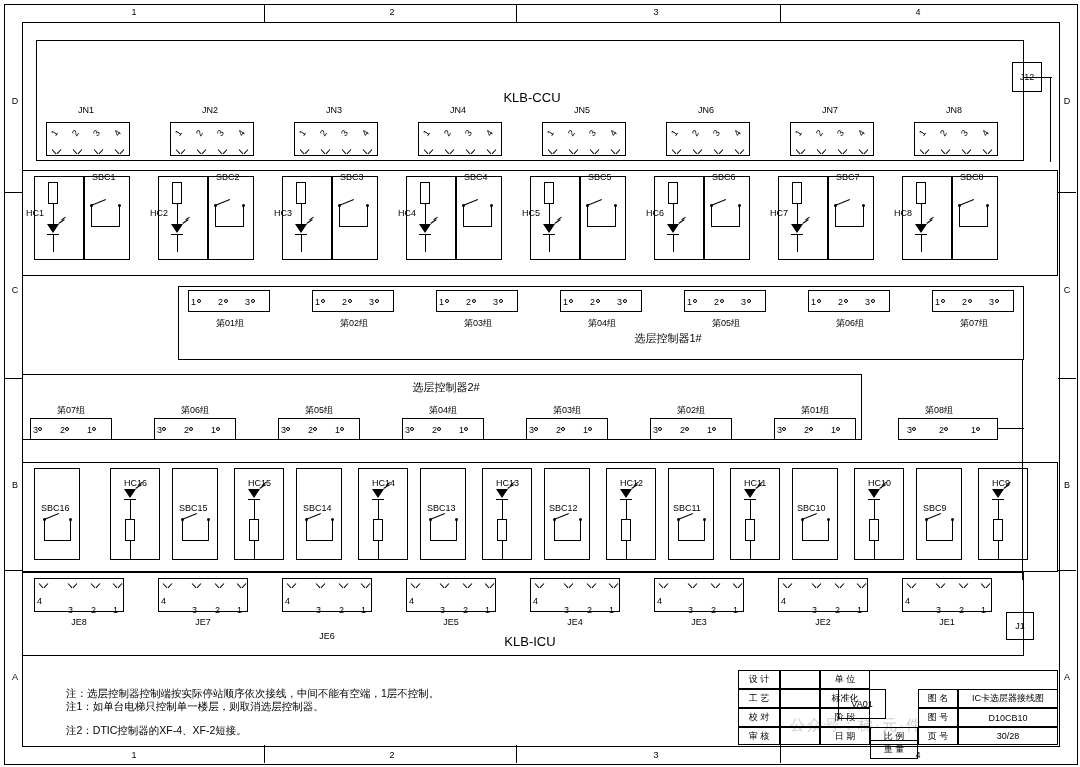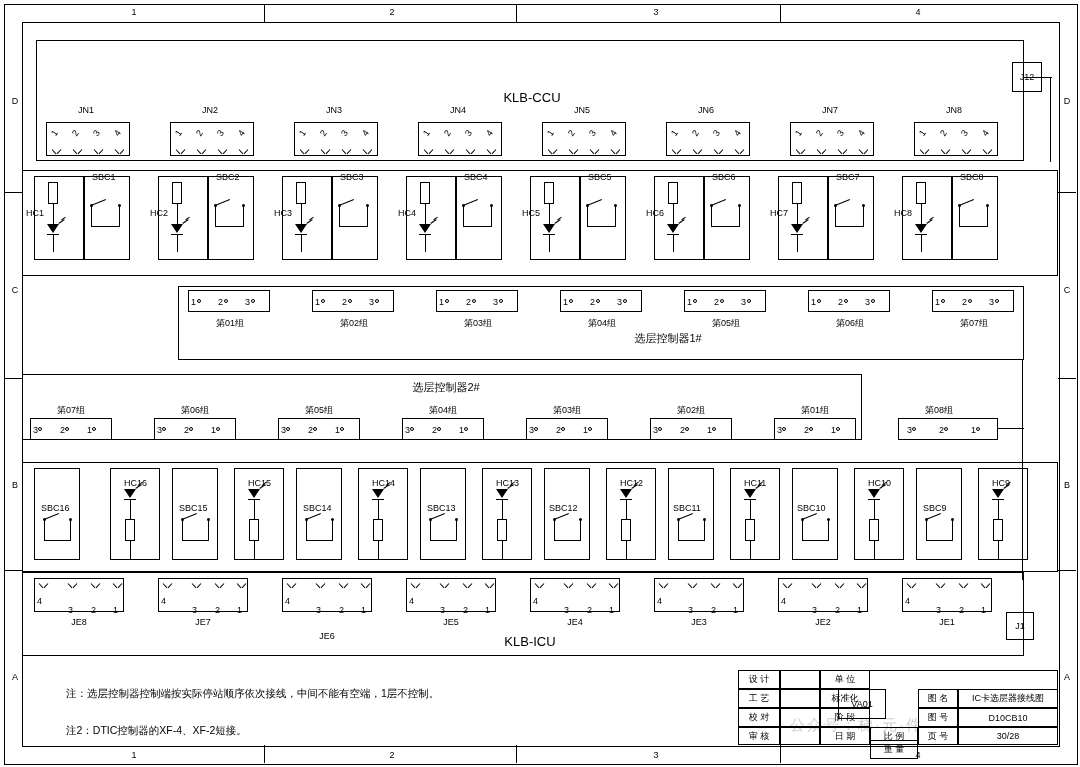--- a/index.html
+++ b/index.html
@@ -698,20 +698,21 @@
     <div class="lbl" style="left:905px;top:596px;">4</div>
   <div class="chev" style="left:936px;top:580px;"></div>
     <div class="lbl" style="left:936px;top:605px;">3</div>
   <div class="chev" style="left:959px;top:580px;"></div>
     <div class="lbl" style="left:959px;top:605px;">2</div>
   <div class="chev" style="left:981px;top:580px;"></div>
     <div class="lbl" style="left:981px;top:605px;">1</div>
   <div class="lbl-c" style="left:902px;top:617px;width:90px;">JE1</div>
 
   <div class="note" style="left:66px;top:675px;margin-top:12px;">注：选层控制器控制端按实际停站顺序依次接线，中间不能有空端，1层不控制。</div>
+  <div class="note" style="left:66px;top:700px;">注1：如单台电梯只控制单一楼层，则取消选层控制器。</div>
   <div class="note" style="left:66px;top:724px;">注2：DTIC控制器的XF-4、XF-2短接。</div>
 
   <div class="wm" style="left:790px;top:716px;">公众号：梯·元·件</div>
 
   <div class="tb" style="left:738px;top:670px;width:320px;height:75px;border-width:1.5px;"></div>
 
   <div class="tb" style="left:738px;top:670px;width:42px;height:19px;">设 计</div>
   <div class="tb" style="left:738px;top:689px;width:42px;height:19px;">工 艺</div>
   <div class="tb" style="left:738px;top:708px;width:42px;height:19px;">校 对</div>
   <div class="tb" style="left:738px;top:727px;width:42px;height:18px;">审 核</div>

